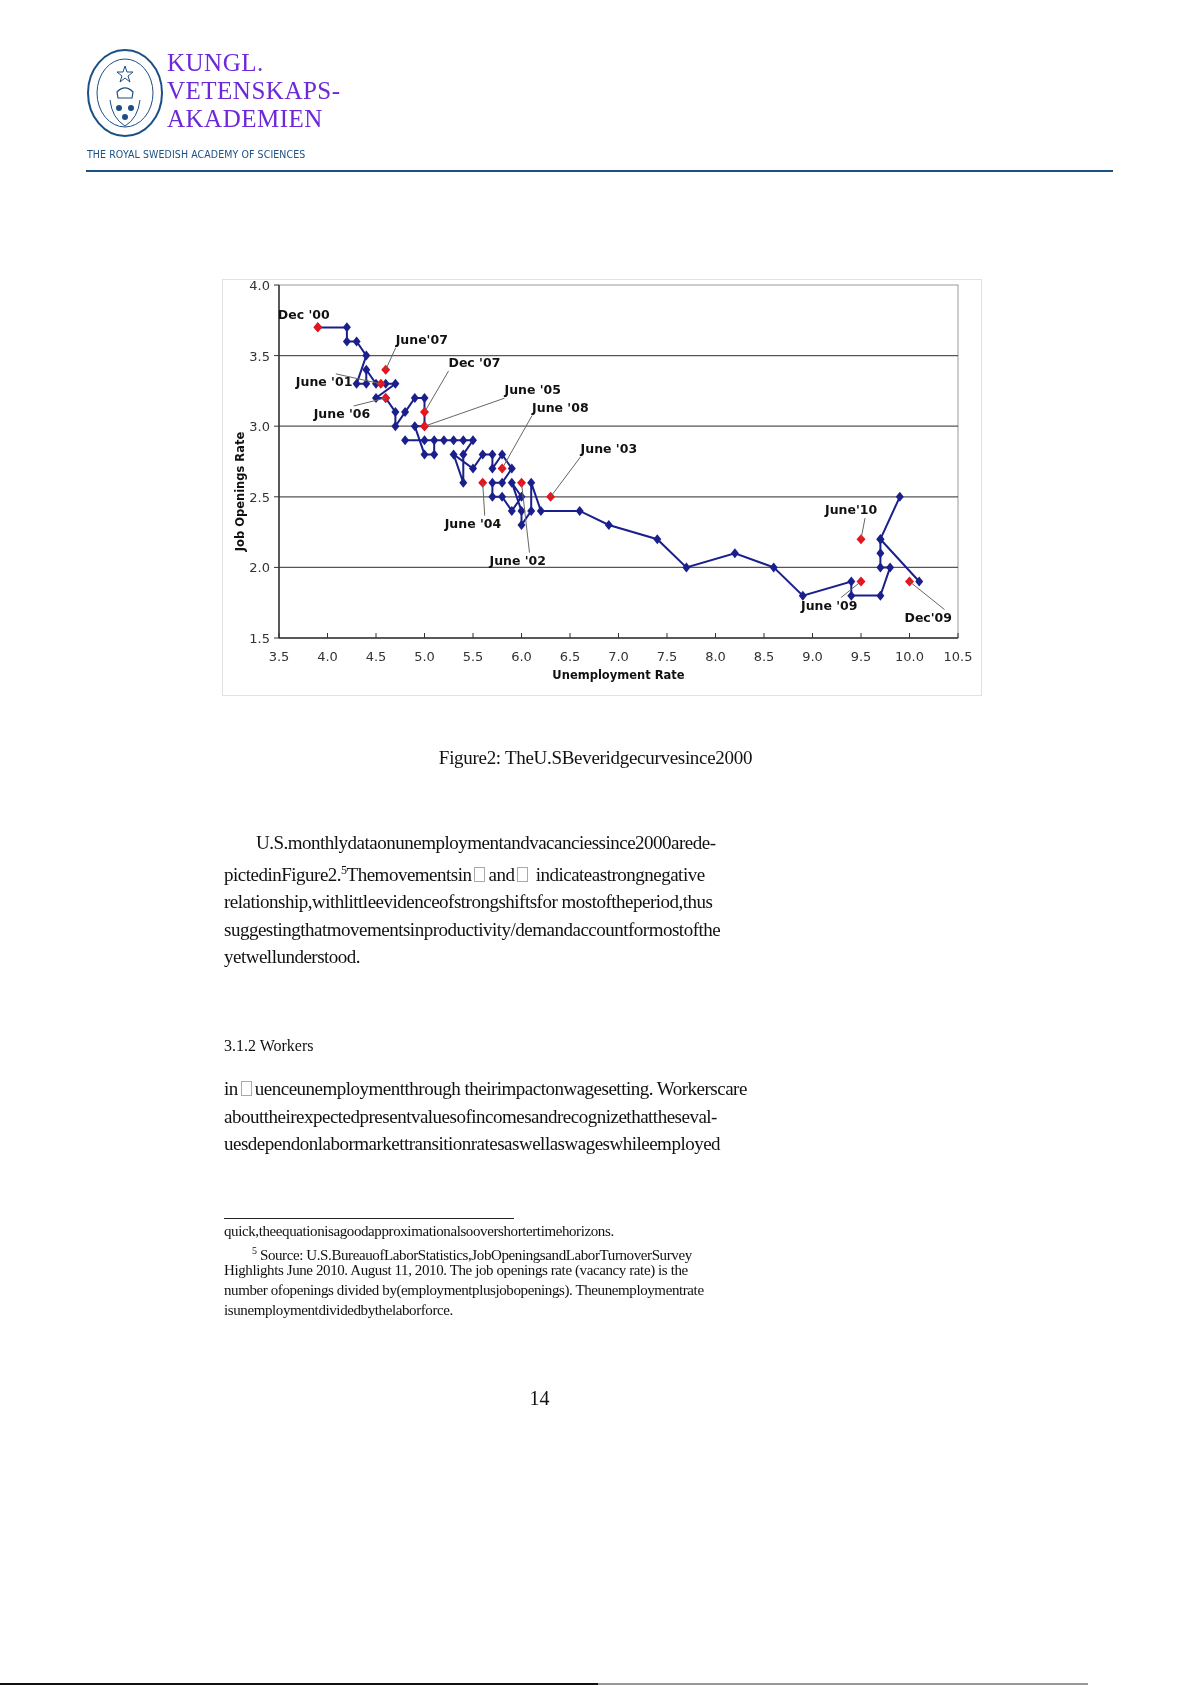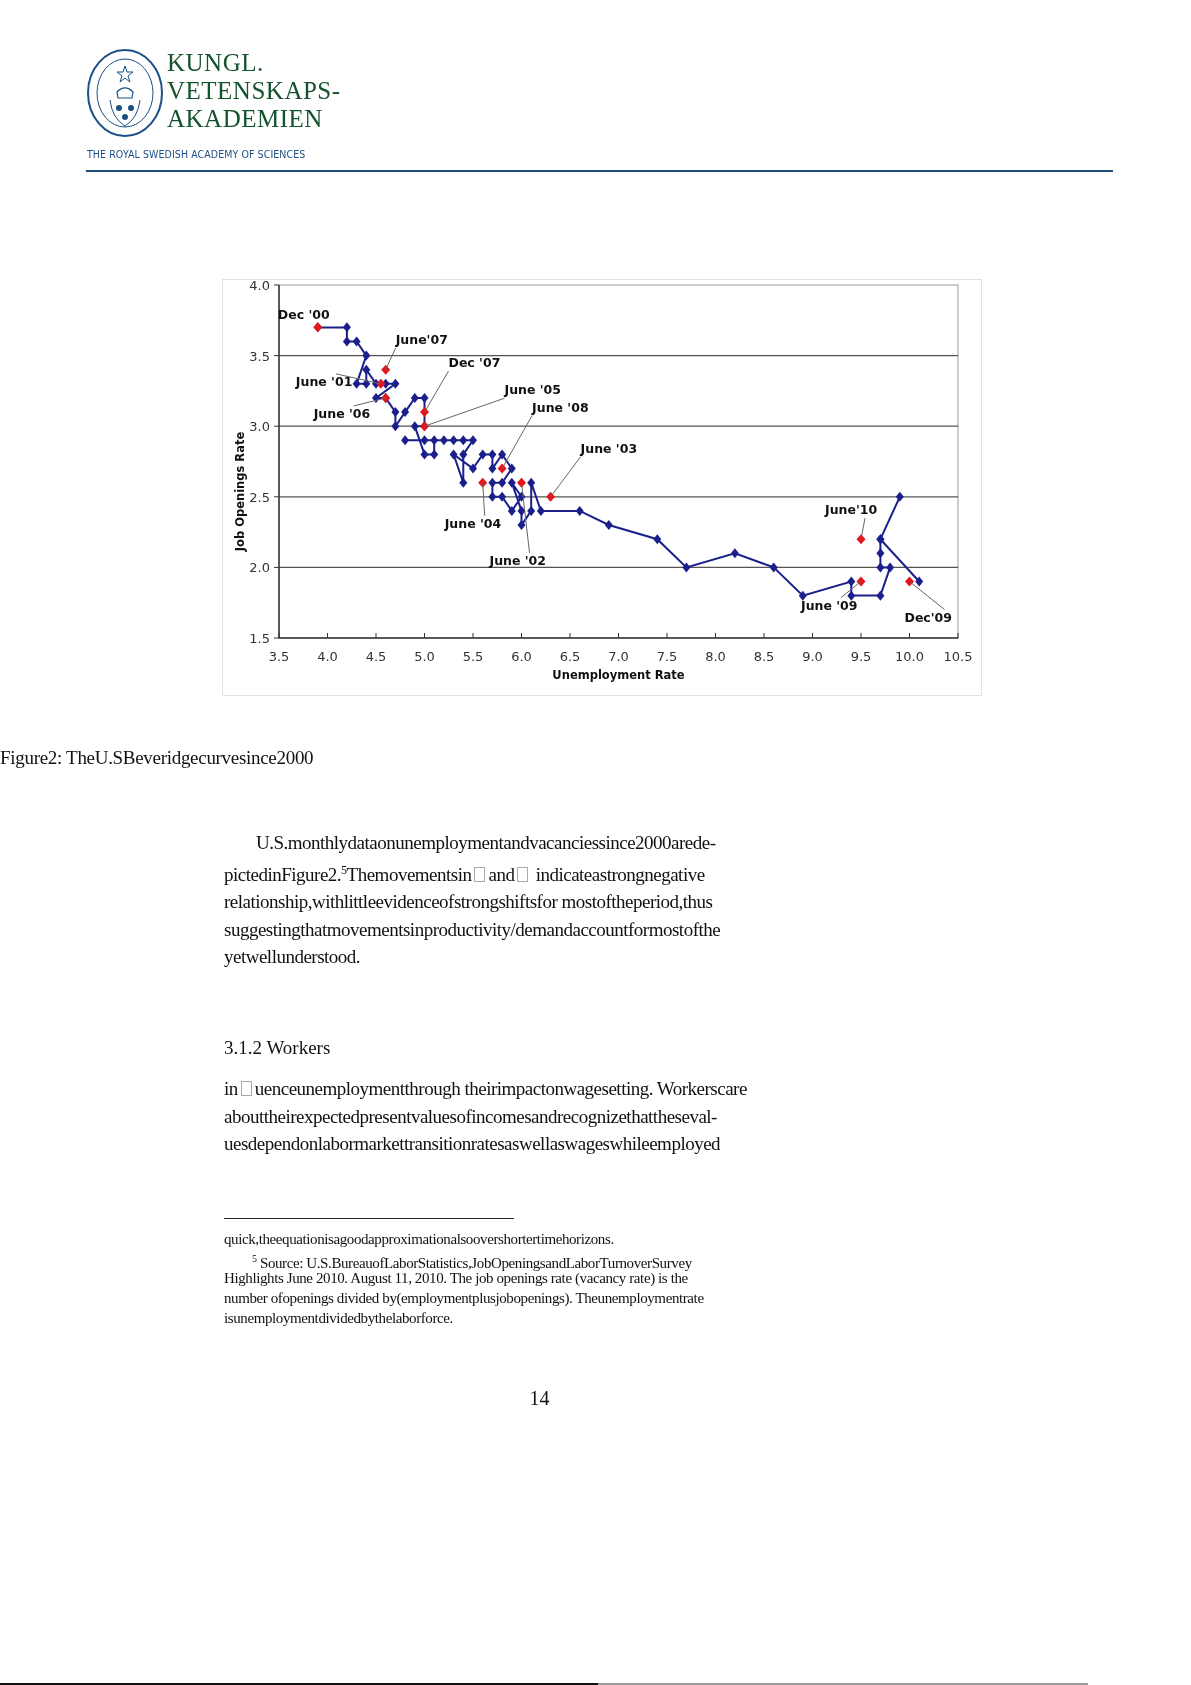--- a/index.html
+++ b/index.html
@@ -1,32 +1,32 @@
 <!DOCTYPE html>
 <html><head>
 <meta charset="utf-8">
 <style>
   html, body { margin: 0; padding: 0; background: #ffffff; }
   body { width: 1191px; height: 1685px; position: relative; overflow: hidden; font-family: "Liberation Serif", serif; color: #111; }
   .abs { position: absolute; }
   #logo-seal { left: 86px; top: 48px; width: 78px; height: 90px; }
-  .logo-text { left: 167px; font-family: "Liberation Serif", serif; color: #14532d; font-size: 25px; line-height: 25px; letter-spacing: 0.5px; }
+  .logo-text { left: 167px; font-family: "Liberation Serif", serif; color: #6d28d9; font-size: 25px; line-height: 25px; letter-spacing: 0.5px; }
   #logo-sub { left: 87px; top: 148px; font-family: "DejaVu Sans", sans-serif; font-size: 10.5px; color: #1b4f86; letter-spacing: 0.1px; transform: scaleX(0.9); transform-origin: left; }
   #header-rule { left: 86px; top: 170px; width: 1027px; height: 2px; background: #1d4f80; }
   #chart-frame { left: 222px; top: 279px; width: 758px; height: 415px; border: 1px solid #e2e2e2; background: #fff; }
   #chart-svg { left: 222px; top: 279px; }
-  .caption { left: 0; width: 1191px; top: 747px; text-align: left; font-size: 19px; letter-spacing: -0.3px; }
+  .caption { left: 0; width: 1191px; top: 747px; text-align: center; font-size: 19px; letter-spacing: -0.3px; }
   .para { left: 224px; width: 640px; font-size: 19px; line-height: 27.5px; letter-spacing: -0.5px; white-space: nowrap; }
   .para .line { display: block; }
   .indent { padding-left: 32px; margin-top: 14px; }
   .sup { font-size: 12px; vertical-align: 7px; }
   .box-glyph { display: inline-block; width: 9px; height: 13px; border: 1px solid #aaa; vertical-align: -1px; margin: 0 3px; }
-  #section-heading { left: 224px; top: 1037px; font-size: 19px; }
+  #section-heading { left: 224px; top: 1037px; font-size: 16px; }
   #footnote-rule { left: 224px; top: 1218px; width: 290px; height: 1px; background: #222; }
-  .foot { left: 224px; font-size: 15px; line-height: 19.5px; letter-spacing: -0.4px; white-space: nowrap; margin-top: 8px; }
+  .foot { left: 224px; font-size: 15px; line-height: 19.5px; letter-spacing: -0.4px; white-space: nowrap; }
   #page-number { left: 0; width: 1079px; top: 1387px; text-align: center; font-size: 20px; }
   #bottom-bar-dark { left: 0; top: 1683px; width: 598px; height: 2px; background: #111; }
   #bottom-bar-light { left: 598px; top: 1683px; width: 490px; height: 2px; background: #999; }
   svg text { font-family: "DejaVu Sans", sans-serif; }
 </style>
 </head>
 <body>
 
 <svg id="logo-seal" class="abs" viewBox="0 0 78 90" width="78" height="90">
   <ellipse cx="39" cy="45" rx="37" ry="43" fill="none" stroke="#1b4f86" stroke-width="2"></ellipse>

